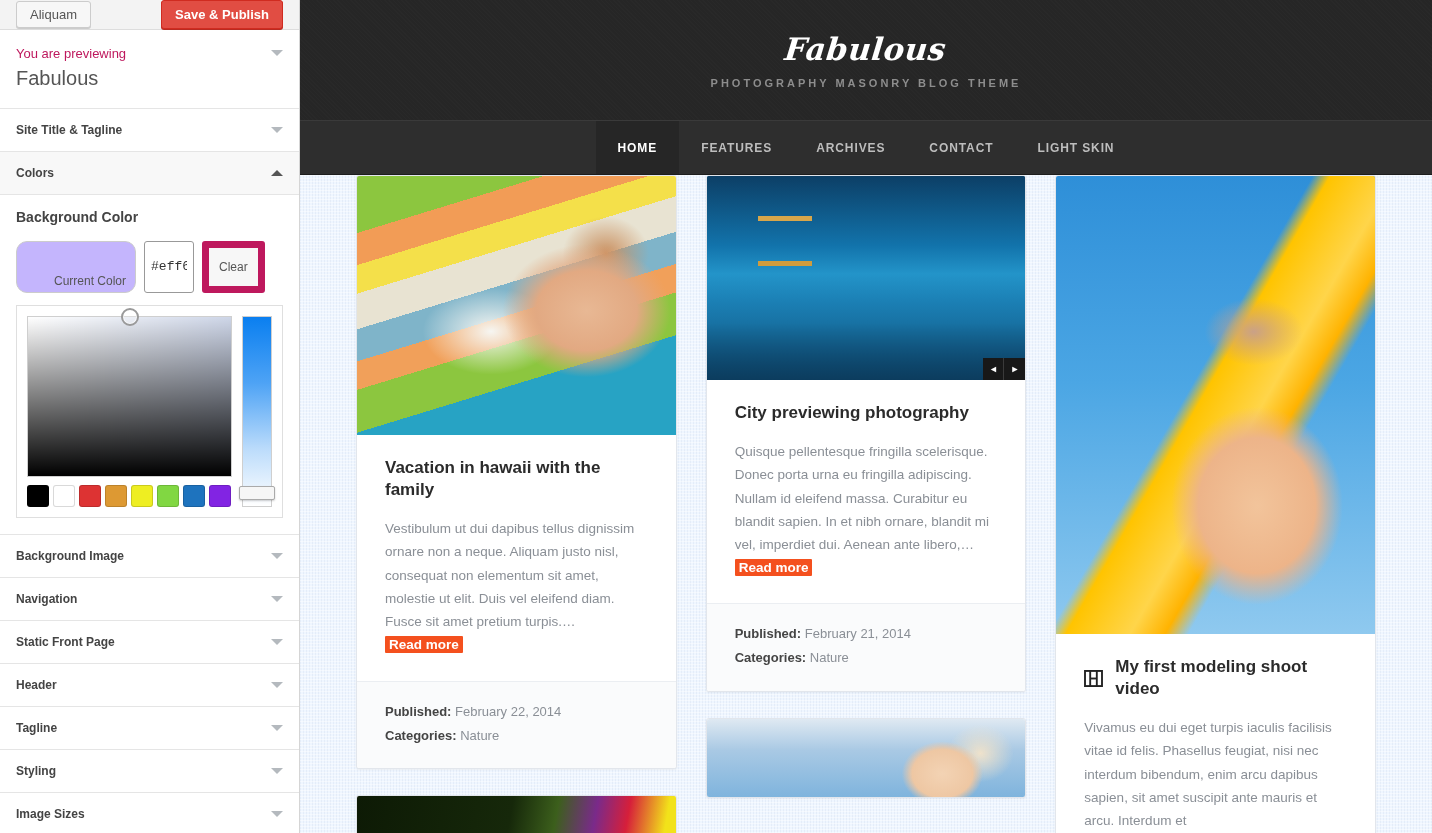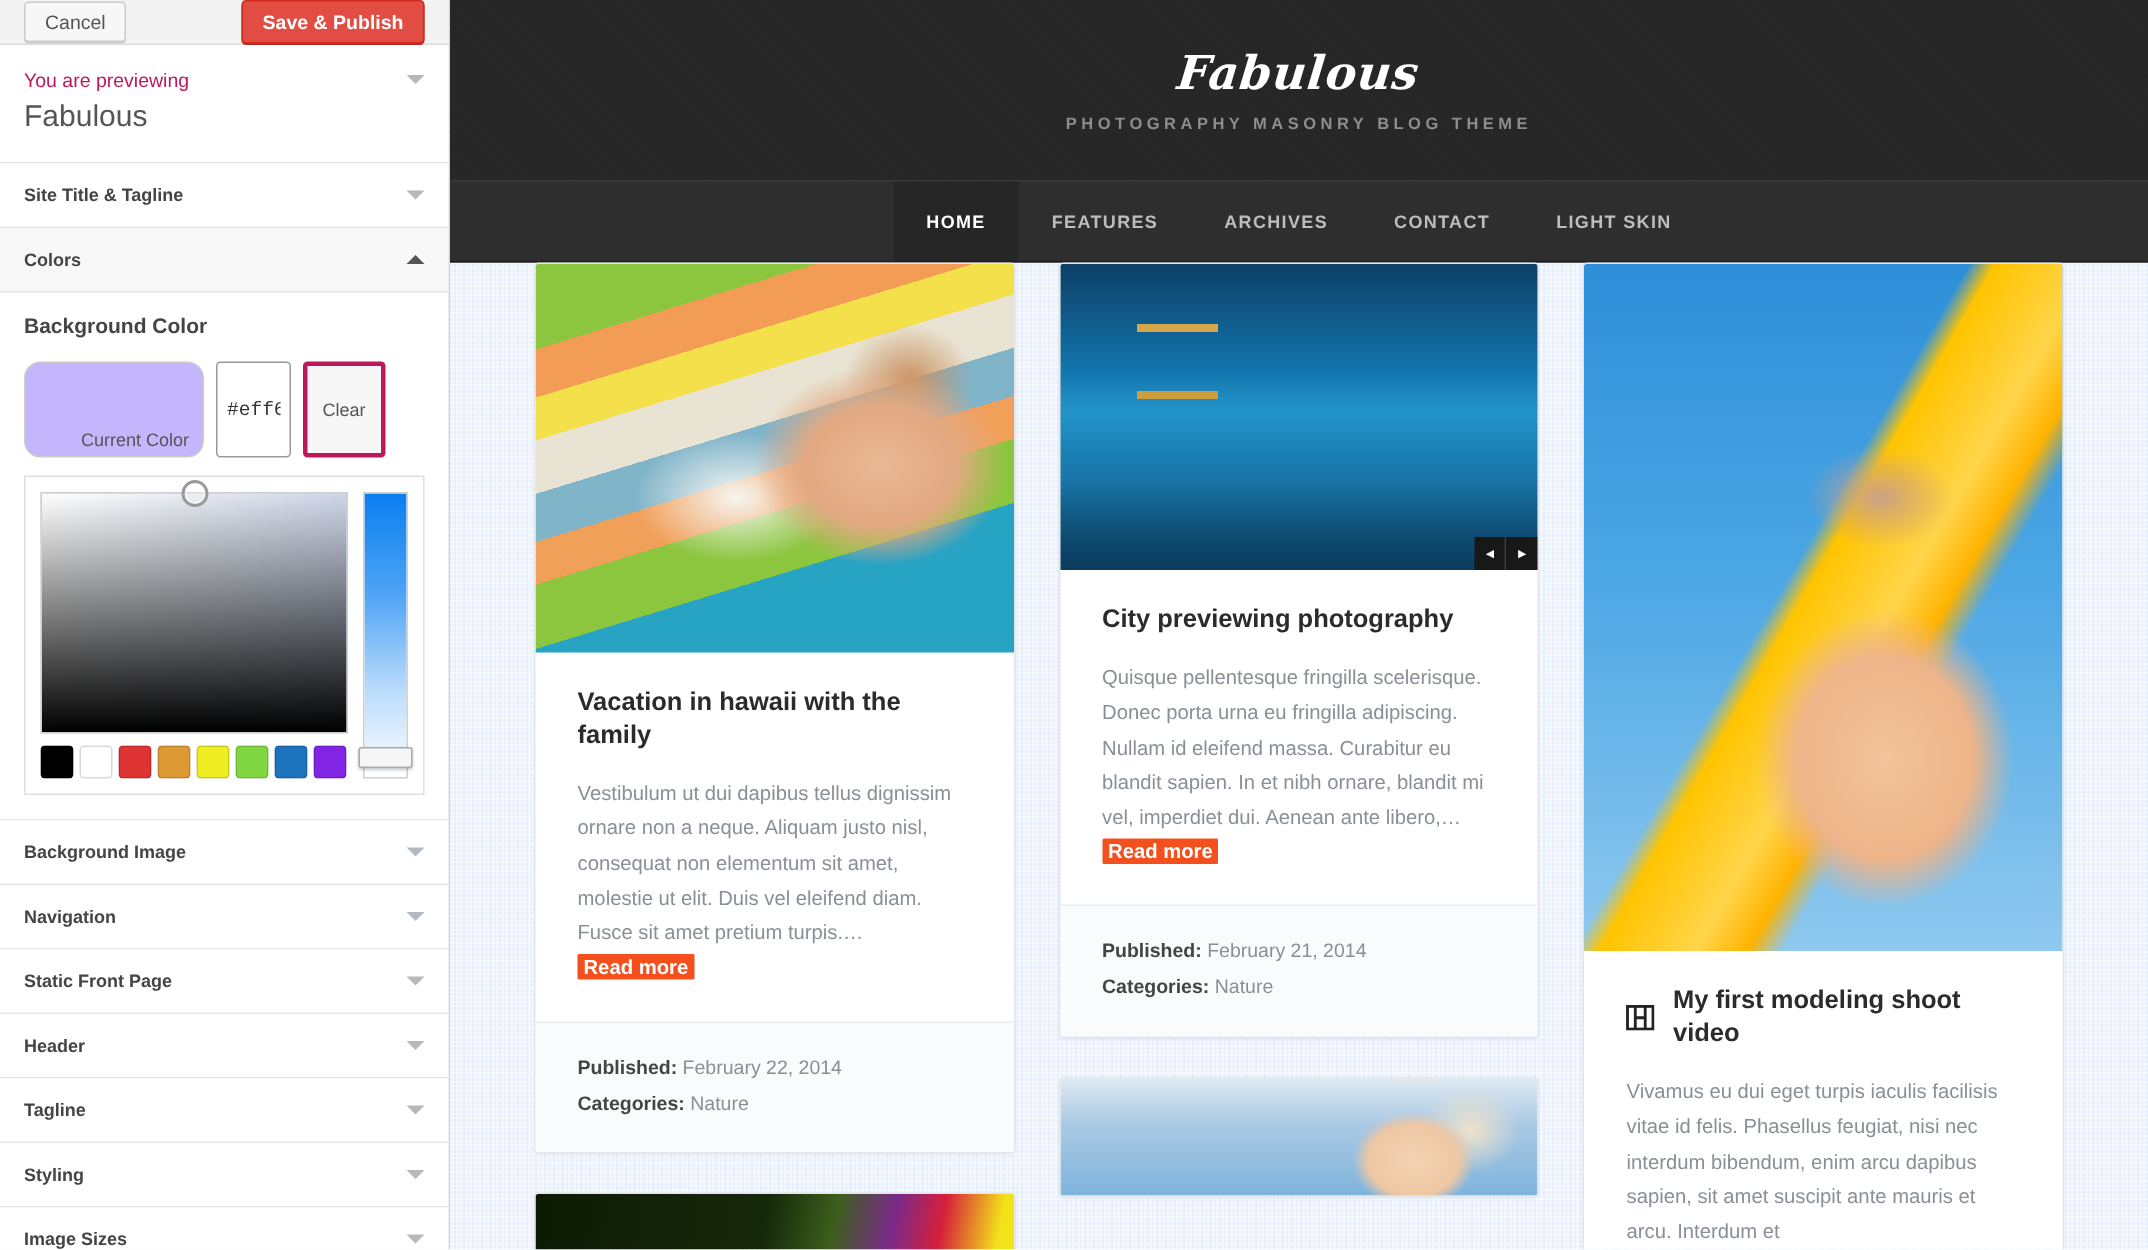--- a/index.html
+++ b/index.html
@@ -67,22 +67,22 @@
     border-radius: 11px; overflow: hidden; background: #c4b5fd; cursor: pointer;
   }
   .cc-swatch { width: 28px; background: #eff6ff; border-right: 1px solid #ccc; }
   .cc-label { padding: 4px 9px; font-size: 12px; color: #555; display: flex; align-items: center; }
   .hex-input {
     border: 1px solid #999; border-radius: 3px; width: 50px; padding: 4px 6px;
     font-family: "Liberation Mono", monospace; font-size: 13px; color: #333;
     background: #fff; text-align: center;
   }
   .btn-clear {
-    border: 3px solid #be185d; border-radius: 3px; background: #f7f7f7;
-    padding: 22px 10px; font-size: 12px; color: #555; cursor: pointer;
+    border: 7px solid #be185d; border-radius: 3px; background: #f7f7f7;
+    padding: 12px 10px; font-size: 12px; color: #555; cursor: pointer;
   }
 
   .picker-panel {
     margin-top: 12px; border: 1px solid #dfdfdf; background: #fff;
     padding: 10px; display: flex; gap: 10px; height: 213px;
   }
   .sv-col { display: flex; flex-direction: column; flex: 1; }
   .sv-area {
     position: relative; flex: 1; min-height: 0;
     background:
@@ -234,21 +234,21 @@
   }
 </style>
 </head>
 <body>
 
 <div id="app">
 
   <aside id="customizer">
 
     <div class="cz-actions">
-      <button class="btn-cancel">Cancel</button>
+      <button class="btn-cancel">Aliquam</button>
       <button class="btn-publish">Save &amp; Publish</button>
     </div>
 
     <div class="cz-preview">
       <div class="cz-preview-label">You are previewing</div>
       <div class="cz-preview-theme">Fabulous</div>
       <span class="arrow down"></span>
     </div>
 
     <div class="cz-section">

